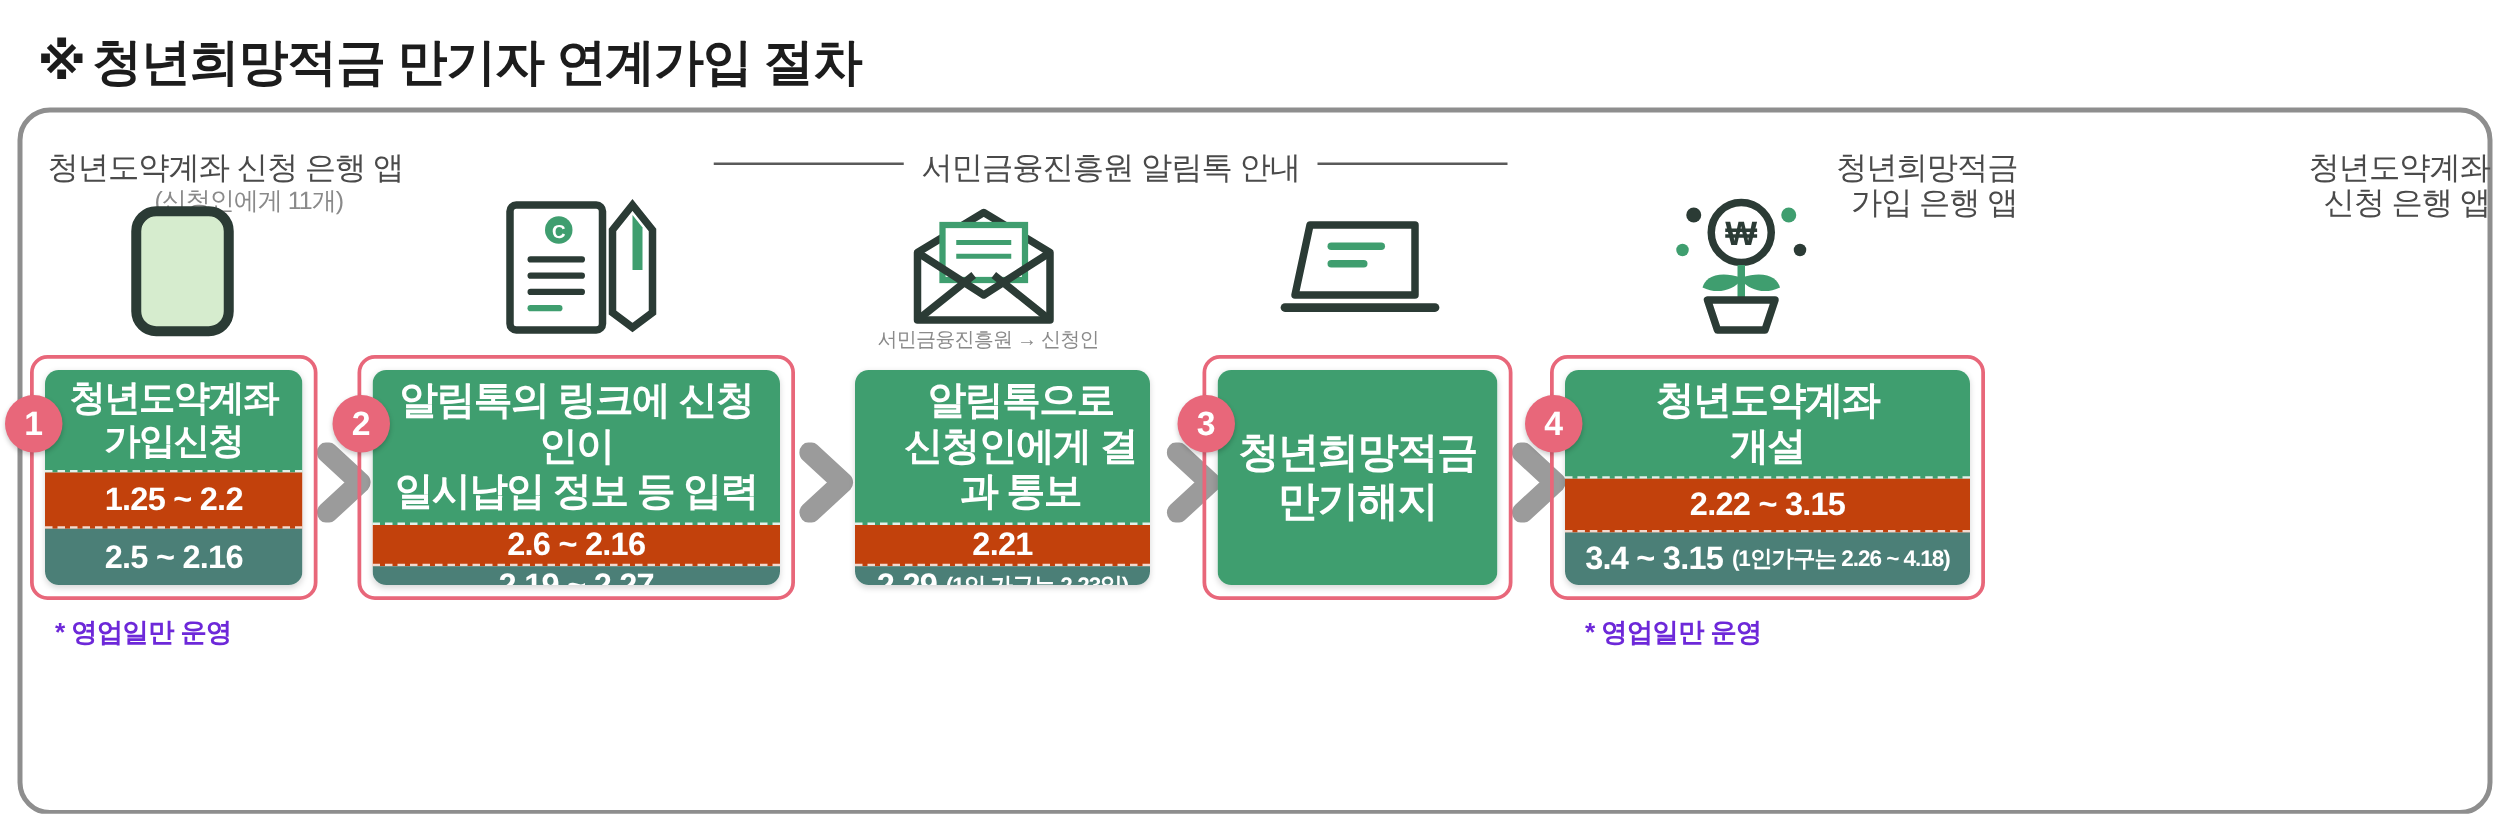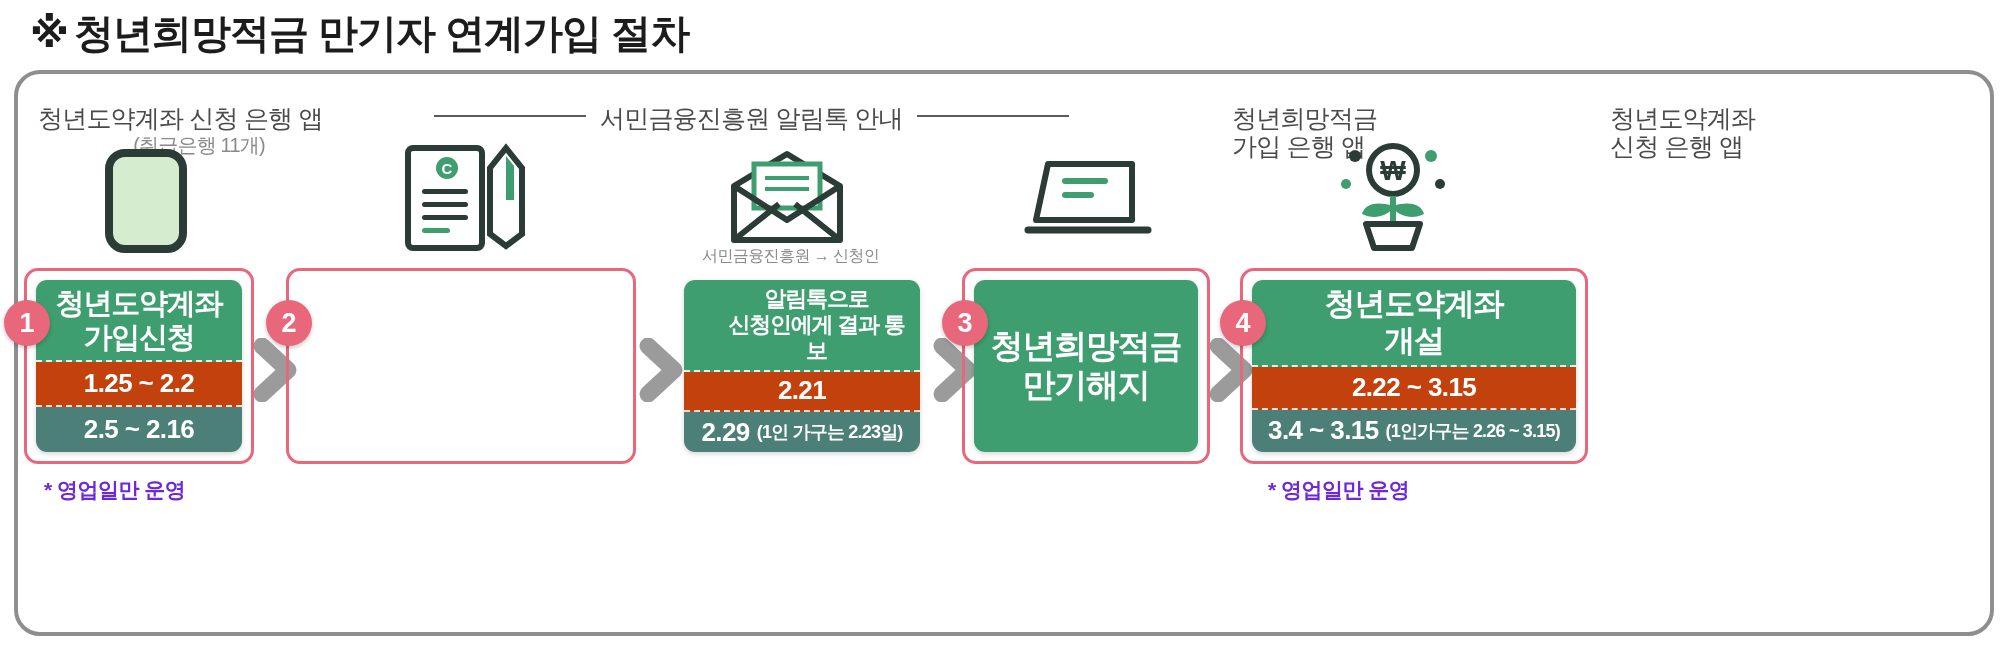--- a/index.html
+++ b/index.html
@@ -2,42 +2,42 @@
 <html><head>
 <meta charset="utf-8">
 <style>
   * { box-sizing: border-box; margin: 0; padding: 0; }
   html, body {
     width: 2009px; height: 651px;
     background: #ffffff;
     font-family: "Liberation Sans", "DejaVu Sans", sans-serif;
     overflow: hidden;
   }
-  #page { position: relative; width: 2009px; height: 494px; }
+  #page { position: relative; width: 2009px; height: 494px; margin-top: 16px; }
 
   
   .title {
     position: absolute; left: 30px; top: 6px;
     font-size: 40px; font-weight: bold; color: #1c1c1c;
     letter-spacing: -1px; white-space: nowrap;
   }
   .title .mark { margin-right: 6px; }
 
   
   .frame {
     position: absolute; left: 14px; top: 70px;
     width: 1980px; height: 566px;
     border: 4px solid #8e8e8e;
     border-radius: 26px;
     background: #ffffff;
   }
 
   
   .hdr {
-    position: absolute; color: #4a4a4a; text-align: left;
+    position: absolute; color: #4a4a4a; text-align: right;
     font-size: 25px; letter-spacing: -0.8px; line-height: 1.12;
     white-space: nowrap;
   }
   .hdr .sub { font-size: 20px; color: #8a8a8a; display: block; margin-top: 2px; }
   .hdr .l2 { display: block; }
 
   #hdr-app    { left: 20px;   top: 104px; width: 400px; text-align: left; padding-left: 18px;}
   #hdr-app .sub { text-align: center; padding-right: 60px; }
   #hdr-alrim  { left: 420px;  top: 104px; width: 800px; }
   #hdr-hope   { left: 1232px; top: 104px; width: 382px; }
@@ -108,21 +108,21 @@
 
   
   #step-1 { left: 24px;   top: 268px; width: 230px; height: 196px; }
   #step-2 { left: 286px;  top: 268px; width: 350px; height: 196px; }
   #step-3 { left: 672px;  top: 268px; width: 260px; height: 196px; }
   #step-4 { left: 962px;  top: 268px; width: 248px; height: 196px; }
   #step-5 { left: 1240px; top: 268px; width: 348px; height: 196px; }
 
   #step-1 .card .head { font-size: 29px; }
   #step-2 .card .head { font-size: 31px; }
-  #step-3 .card .head { font-size: 22px; padding-left: 37px; }
+  #step-3 .card .head { font-size: 31px; padding-left: 37px; }
   #step-4 .card .head { font-size: 33px; }
   #step-5 .card .head { font-size: 31px; }
 
   
   #step-4 .card .head { flex: 1; }
   #step-3 .card .row.r2 { background: #4b7f77; }
 
   
   #step-3 .card { left: 12px; right: 12px; }
 
@@ -147,21 +147,21 @@
 <div id="page">
 
   <div class="title">
     <span class="mark">※</span><span>청년희망적금 만기자 연계가입 절차</span>
   </div>
 
   <div class="frame"></div>
 
   <div class="hdr" id="hdr-app">
     <span class="l2">청년도약계좌 신청 은행 앱</span>
-    <span class="sub">(취급은행 11개)</span>
+    <span class="sub">(신청인에게 11개)</span>
   </div>
 
   <div class="hdr" id="hdr-alrim">
     <span class="rule"></span><span>서민금융진흥원 알림톡 안내</span><span class="rule"></span>
   </div>
 
   <div class="hdr" id="hdr-hope">
     <span class="l2">청년희망적금</span>
     <span class="l2">가입 은행 앱</span>
   </div>
@@ -259,20 +259,29 @@
       </div>
       <div class="row r2">
         <span>2.5 ~ 2.16</span>
       </div>
     </div>
   </div>
 
   <div class="stepgroup" id="step-2">
     <div class="outline"></div>
     <div class="badge">2</div>
+    <div class="card">
+      <div class="head">알림톡의 링크에 신청인이<br>일시납입 정보 등 입력</div>
+      <div class="row r1">
+        <span>2.6 ~ 2.16</span>
+      </div>
+      <div class="row r2">
+        <span>2.19 ~ 2.27</span>
+      </div>
+    </div>
   </div>
 
   <div class="stepgroup noline" id="step-3">
 
     <div class="card">
       <div class="head">알림톡으로<br>신청인에게 결과 통보</div>
       <div class="row r1">
         <span>2.21</span>
       </div>
       <div class="row r2">
@@ -293,21 +302,21 @@
   <div class="stepgroup" id="step-5">
     <div class="outline"></div>
     <div class="badge">4</div>
     <div class="card">
       <div class="head">청년도약계좌<br>개설</div>
       <div class="row r1">
         <span>2.22 ~ 3.15</span>
       </div>
       <div class="row r2">
         <span>3.4 ~ 3.15</span>
-        <span class="note">(1인가구는 2.26 ~ 3.15)</span>
+        <span class="note">(1인가구는 2.26 ~ 4.18)</span>
       </div>
     </div>
   </div>
 
   <div class="foot" id="foot-left">* 영업일만 운영</div>
   <div class="foot" id="foot-right">* 영업일만 운영</div>
 
 </div>
 
 </body></html>

